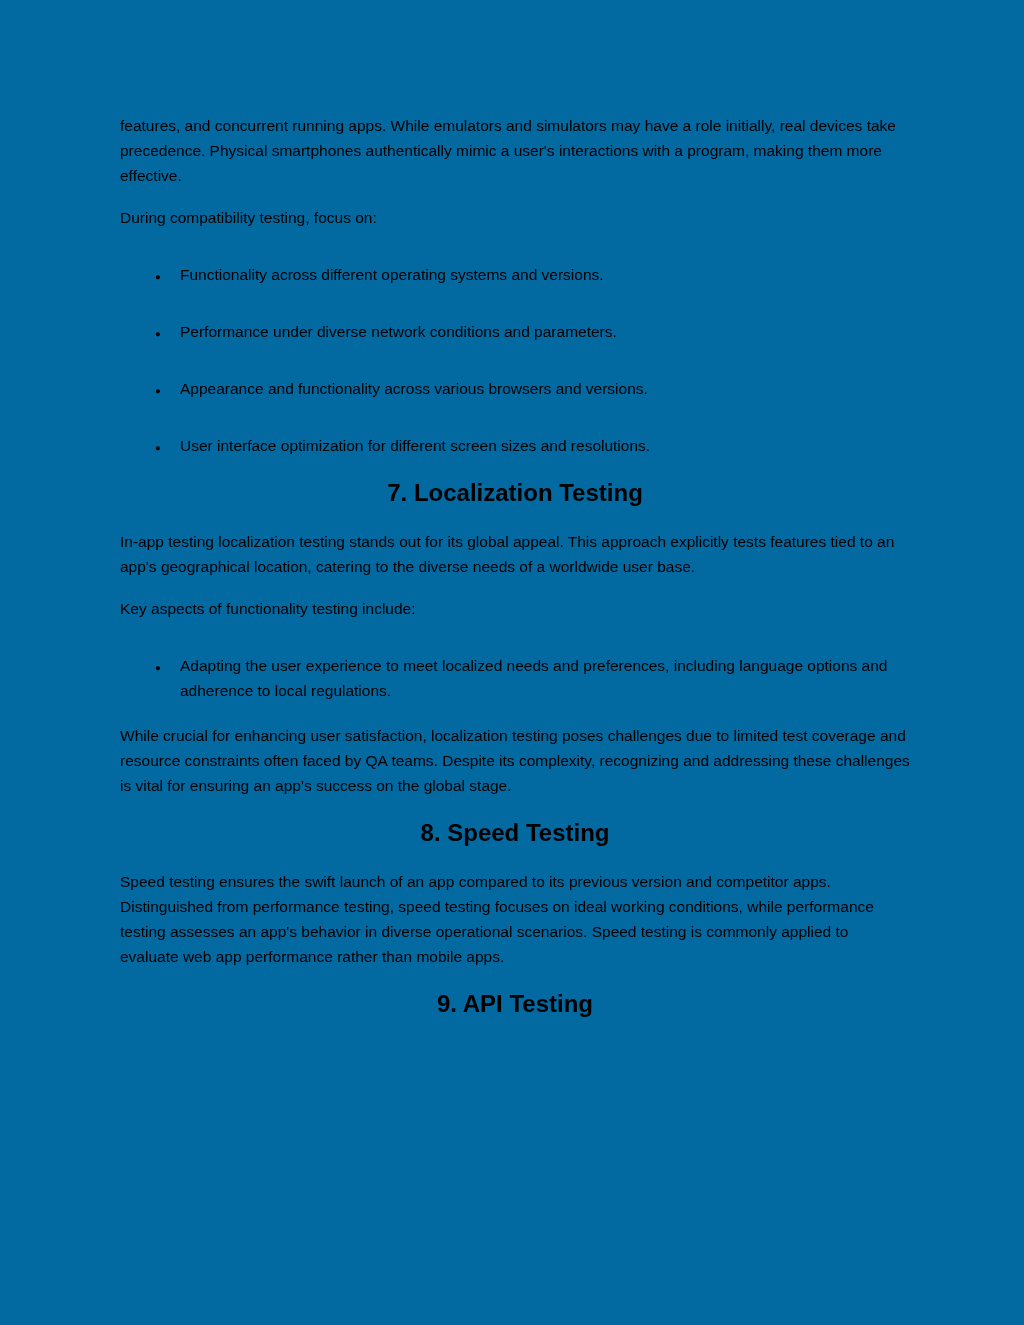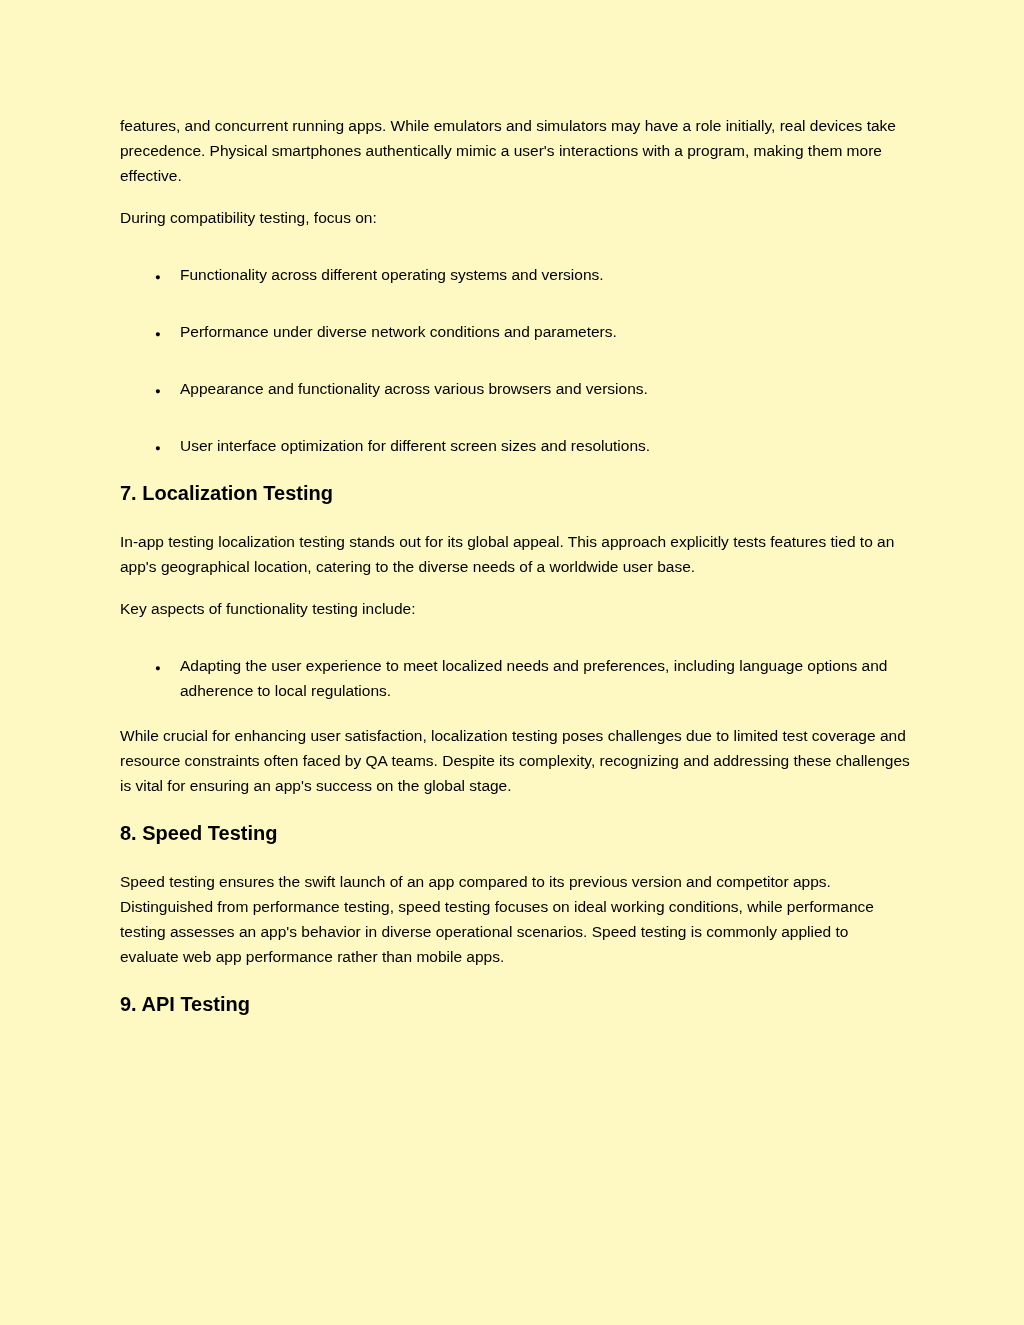--- a/index.html
+++ b/index.html
@@ -4,43 +4,44 @@
 <style>
   html, body {
     margin: 0;
     padding: 0;
     background: #ffffff;
   }
   .page {
     position: relative;
     width: 1024px;
     height: 1325px;
-    background: #fef9c3;
+    background: #0369a1;
     overflow: hidden;
     font-family: "Liberation Sans", sans-serif;
     color: #000000;
   }
   .doc {
     position: absolute;
     left: 120px;
     top: 113px;
     width: 790px;
   }
   .doc p {
     margin: 0 0 17px 0;
     font-size: 15.5px;
     line-height: 25px;
     color: #000000;
   }
   .doc h2 {
     margin: 22px 0 23px 0;
-    font-size: 20px;
+    font-size: 24px;
     line-height: 26px;
     font-weight: bold;
     color: #000000;
+    text-align: center;
   }
   .doc ul {
     margin: 20px 0 20px 0;
     padding: 0;
     list-style: none;
   }
   .doc li {
     position: relative;
     padding-left: 60px;
     font-size: 15.5px;

